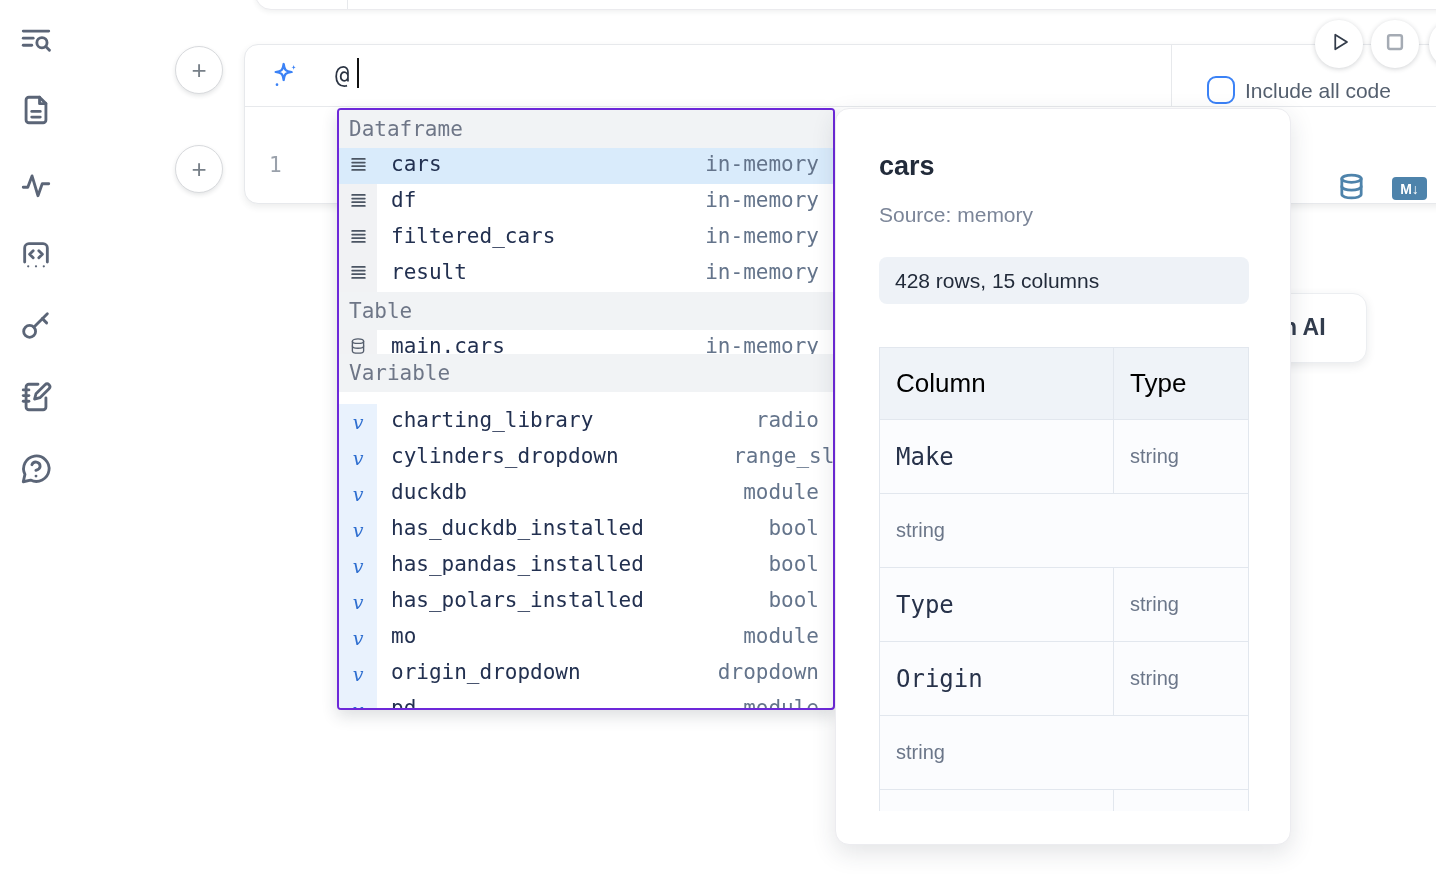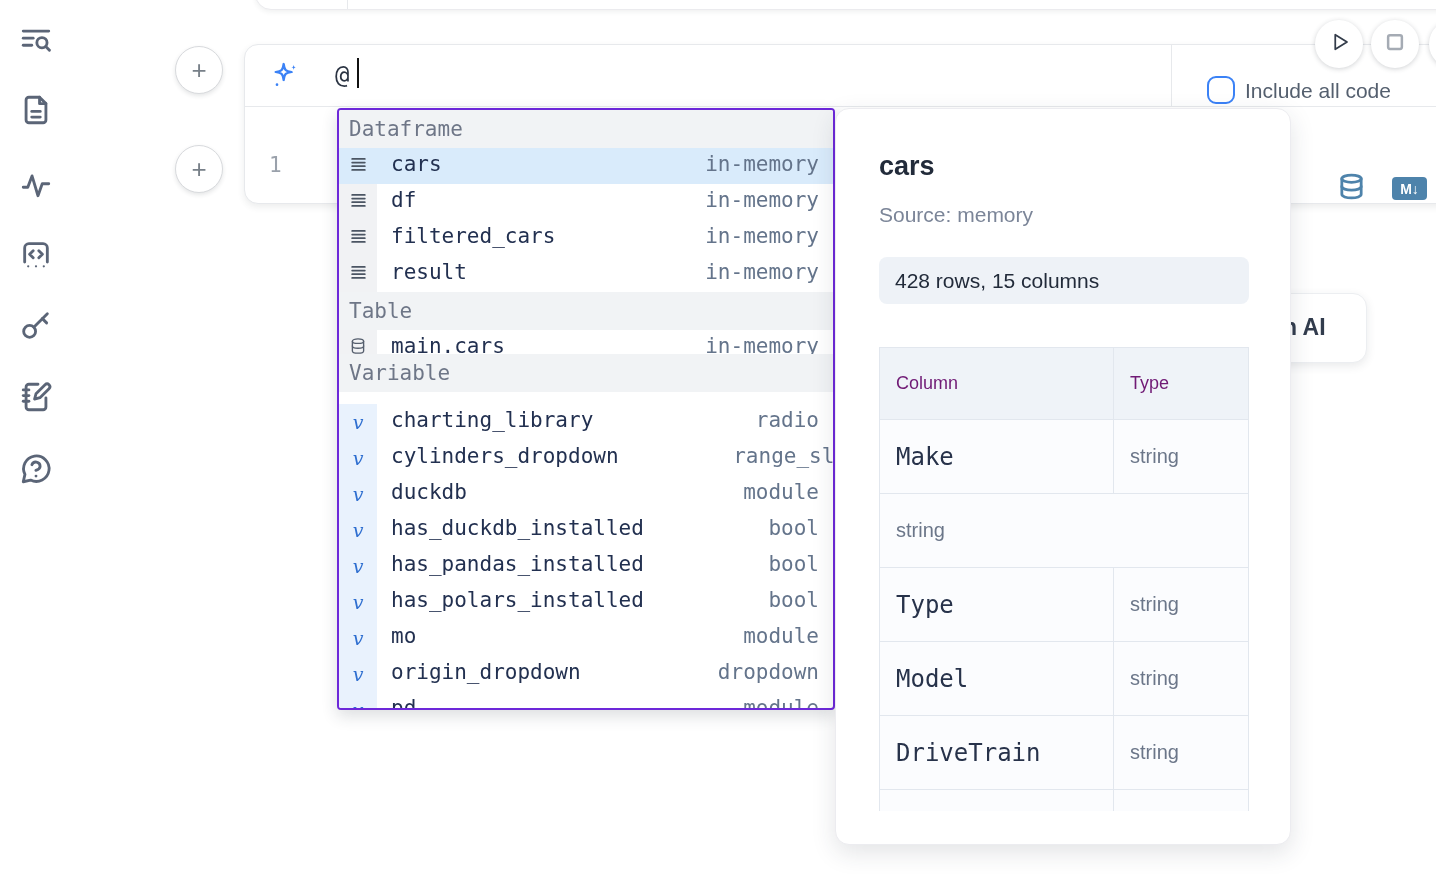--- a/index.html
+++ b/index.html
@@ -88,21 +88,21 @@
   .panel-title{position:absolute;left:43px;top:42px;font-size:27px;font-weight:bold;color:#222b3a;}
   .panel-source{position:absolute;left:43px;top:94px;font-size:21px;color:#7b8598;}
   .panel-pill{position:absolute;left:43px;top:148px;width:370px;height:47px;background:var(--pill-bg);
               border-radius:8px;font-size:21px;color:#222b3a;display:flex;align-items:center;padding-left:16px;}
   .ptable{position:absolute;left:43px;top:238px;width:370px;height:464px;overflow:hidden;}
   .ptable-row{position:relative;width:100%;display:flex;border:1px solid var(--table-border);border-top:none;}
   .ptable-row.head{height:73px;background:var(--table-header-bg);border-top:1px solid var(--table-border);}
   .ptable-row.body{height:74px;background:var(--table-row-bg);}
   .ptable-c1{width:234px;display:flex;align-items:center;padding-left:16px;border-right:1px solid var(--table-border);}
   .ptable-c2{flex:1;display:flex;align-items:center;padding-left:16px;}
-  .ptable-row.head .ptable-c1,.ptable-row.head .ptable-c2{font-size:18px;color:#701a75;text-align:center;}
+  .ptable-row.head .ptable-c1,.ptable-row.head .ptable-c2{font-size:26px;color:#000000;text-align:center;}
   .col-name{font-family:"DejaVu Sans Mono",monospace;font-size:24px;color:#27324a;}
   .col-type{font-size:20px;color:#6b7689;text-align:right;}
 </style>
 </head>
 <body>
 
 <div id="app">
 
   <div class="side-icon" style="top:24px">
     <span><svg viewBox="0 0 24 24">
@@ -353,30 +353,27 @@
       <div class="ptable-row body">
         <div class="ptable-c1">
             <span class="col-name">Type</span>
           </div>
         <div class="ptable-c2">
             <span class="col-type">string</span>
           </div>
       </div>
       <div class="ptable-row body">
         <div class="ptable-c1">
-            <span class="col-name">Model</span>
-          </div>
-        <div class="ptable-c2">
-            <span class="col-type">string</span>
-          </div>
-      </div>
-      <div class="ptable-row body">
-        <div class="ptable-c1">
-            <span class="col-name">DriveTrain</span>
-          </div>
+            <span class="col-name">Origin</span>
+          </div>
+        <div class="ptable-c2">
+            <span class="col-type">string</span>
+          </div>
+      </div>
+      <div class="ptable-row body">
         <div class="ptable-c2">
             <span class="col-type">string</span>
           </div>
       </div>
       <div class="ptable-row body">
         <div class="ptable-c1"></div>
           <div class="ptable-c2"></div>
       </div>
     </div>
   </div>

